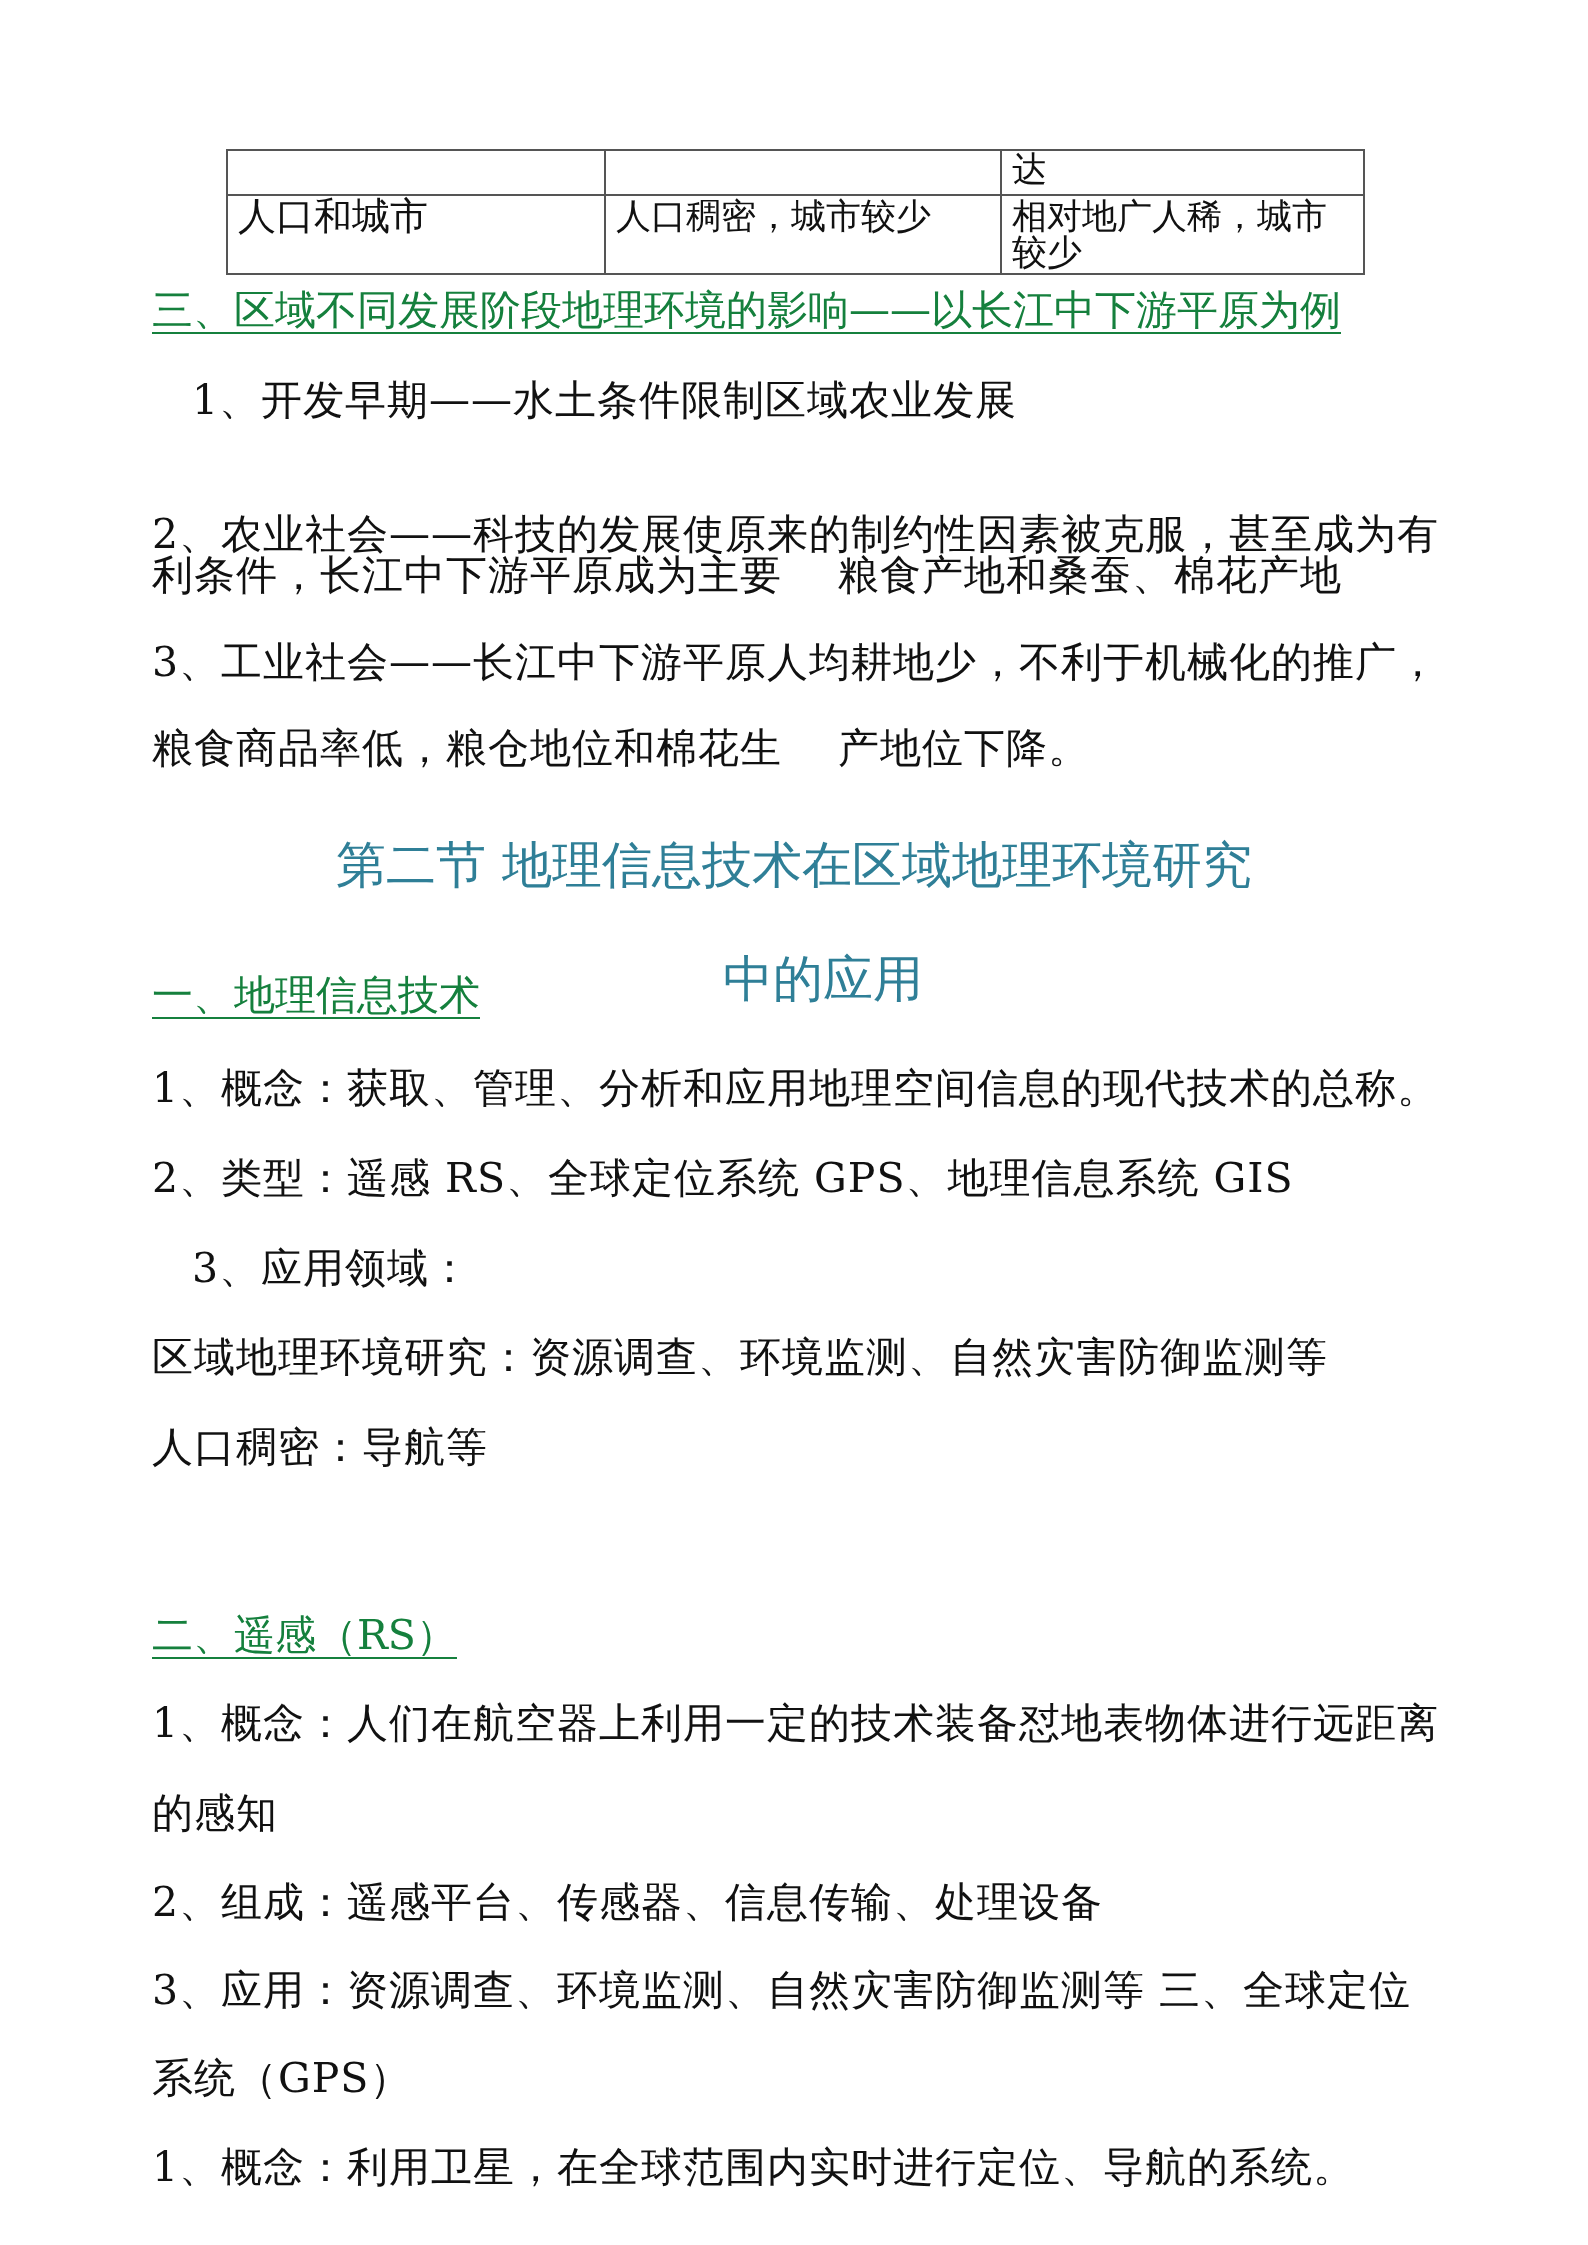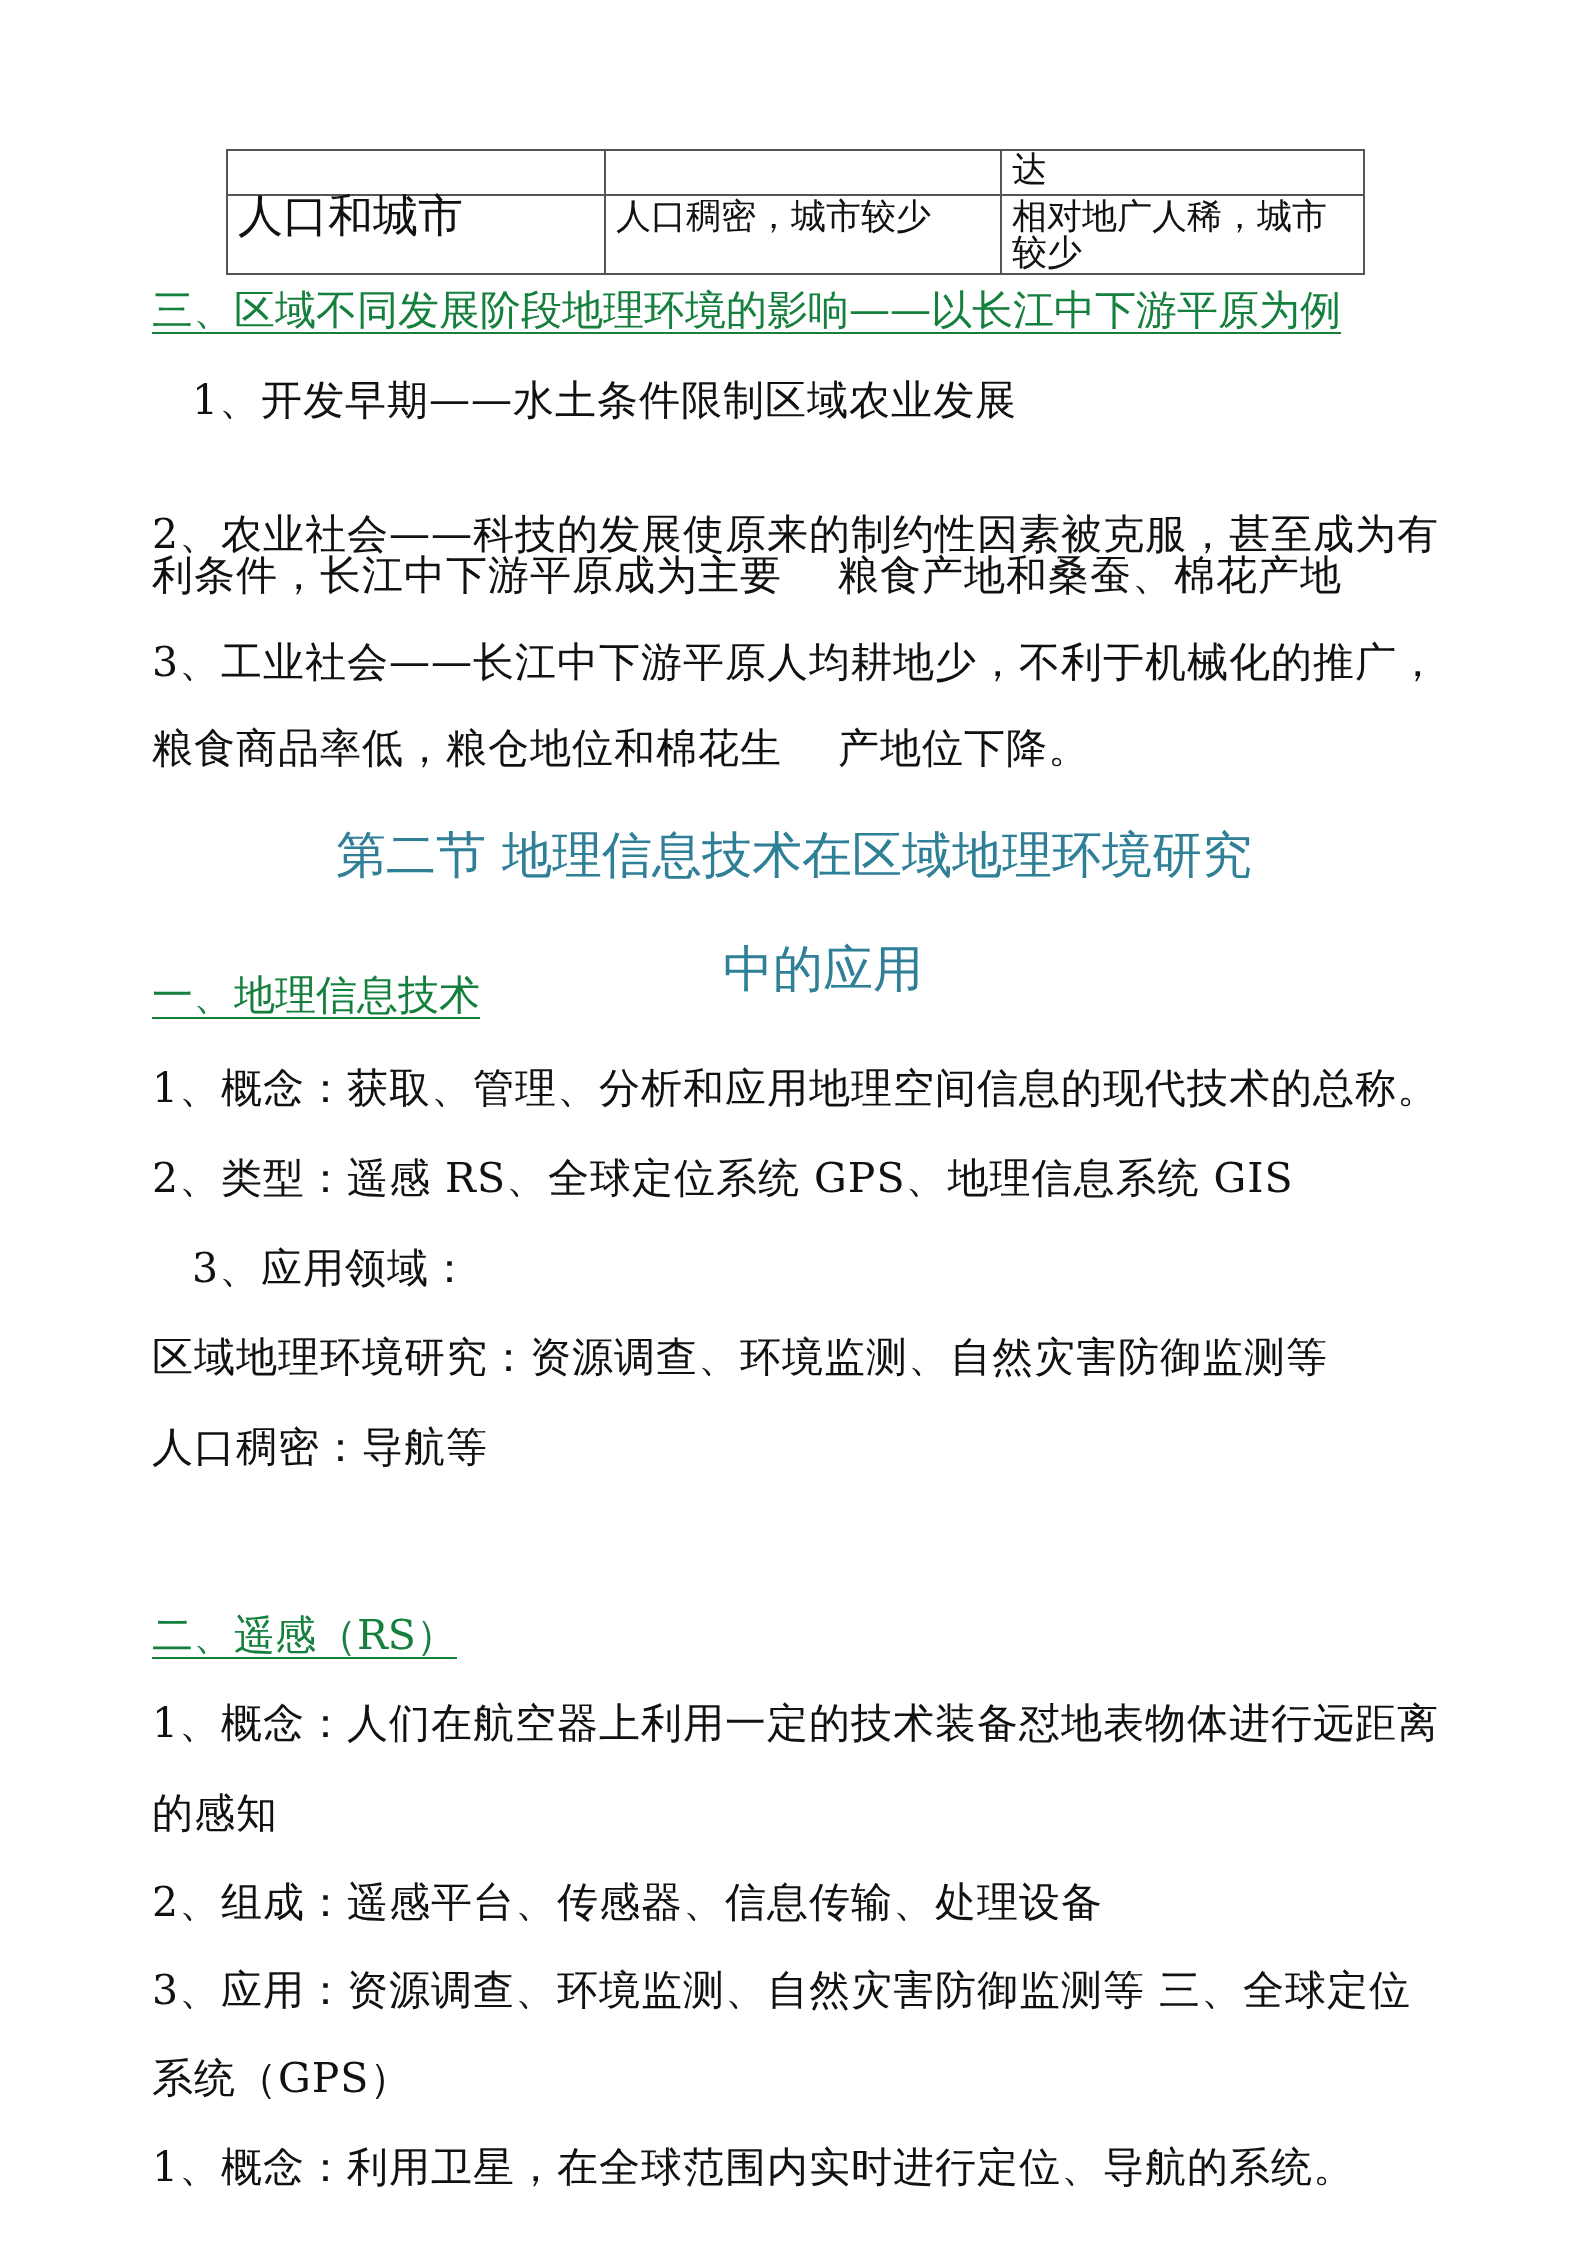--- a/index.html
+++ b/index.html
@@ -10,30 +10,30 @@
   }
   .abs { position: absolute; white-space: nowrap; }
   .body-line { left: 152px; font-size: 41px; line-height: 50px; letter-spacing: 1px; }
   .red-head {
     left: 152px; font-size: 41px; line-height: 50px; color: #15803d;
     text-decoration: underline; text-decoration-thickness: 2px; text-underline-offset: 8px;
   }
   .title {
     left: 0; width: 1588px; text-align: center; color: #2f7f97;
     font-family: "DejaVu Sans", "Liberation Sans", sans-serif;
-    font-size: 50px; line-height: 66px;
+    font-size: 50px; line-height: 66px; margin-top: 10px;
   }
   table.cmp {
     position: absolute; left: 226px; top: 149px; width: 1137px;
     border-collapse: collapse; table-layout: fixed;
     font-family: "DejaVu Sans", "Liberation Sans", sans-serif;
   }
   table.cmp td {
     border: 2px solid #555555; vertical-align: top; padding: 0 10px;
-    font-size: 45px; line-height: 36px; color: #111111;
+    font-size: 38px; line-height: 36px; color: #111111;
   }
   table.cmp td.small { font-size: 35px; }
   col.c1 { width: 378px; } col.c2 { width: 396px; } col.c3 { width: 363px; }
   tr.r1 td { height: 43px; }
   tr.r2 td { height: 75px; padding-top: 2px; }
   .cell-wrap { white-space: normal; word-break: break-all; }
 </style>
 </head>
 <body>
 

